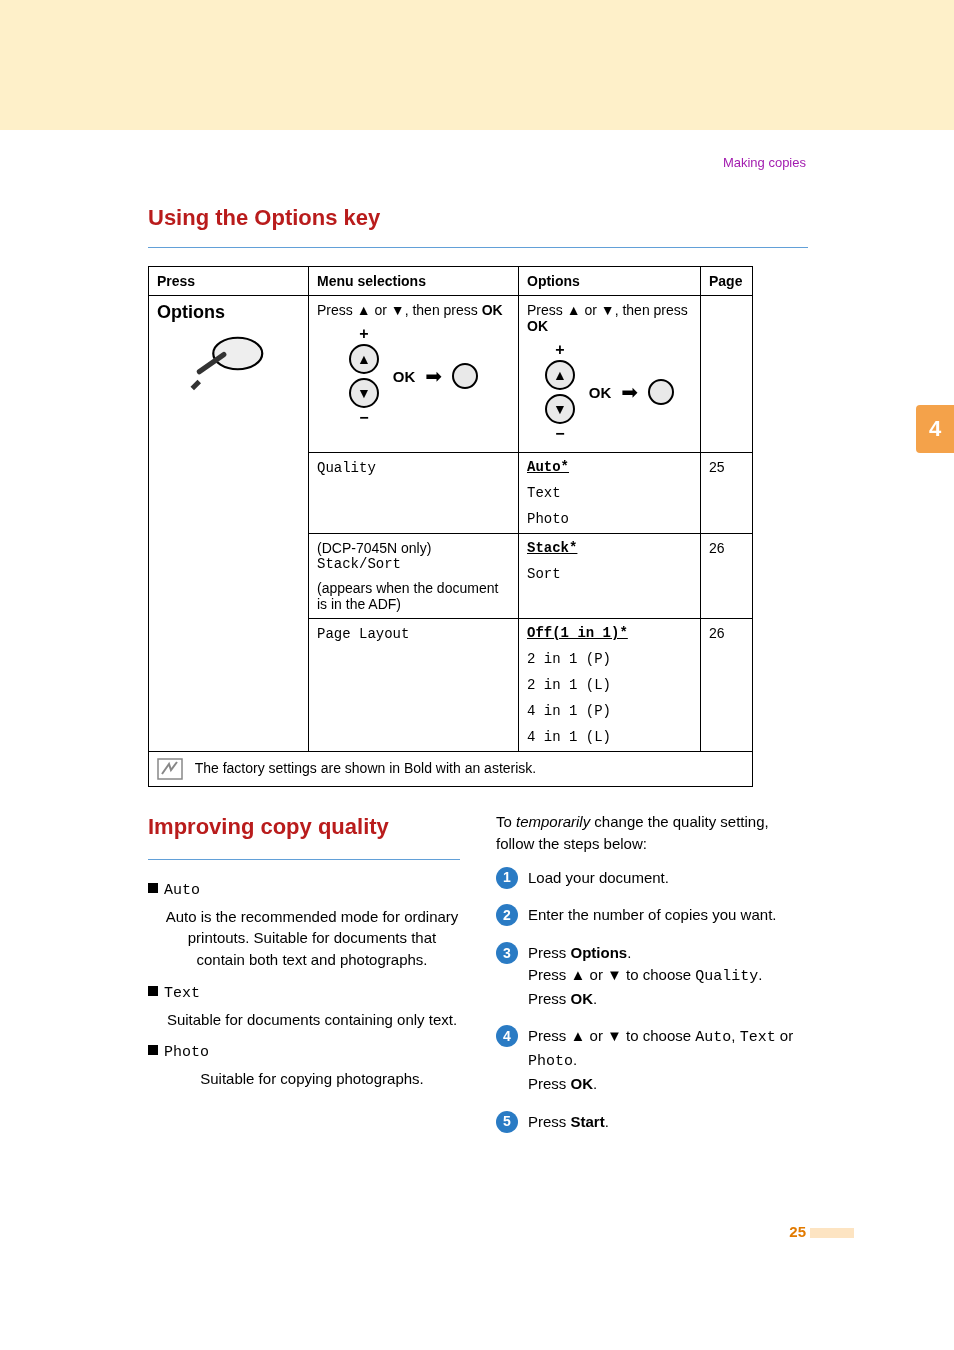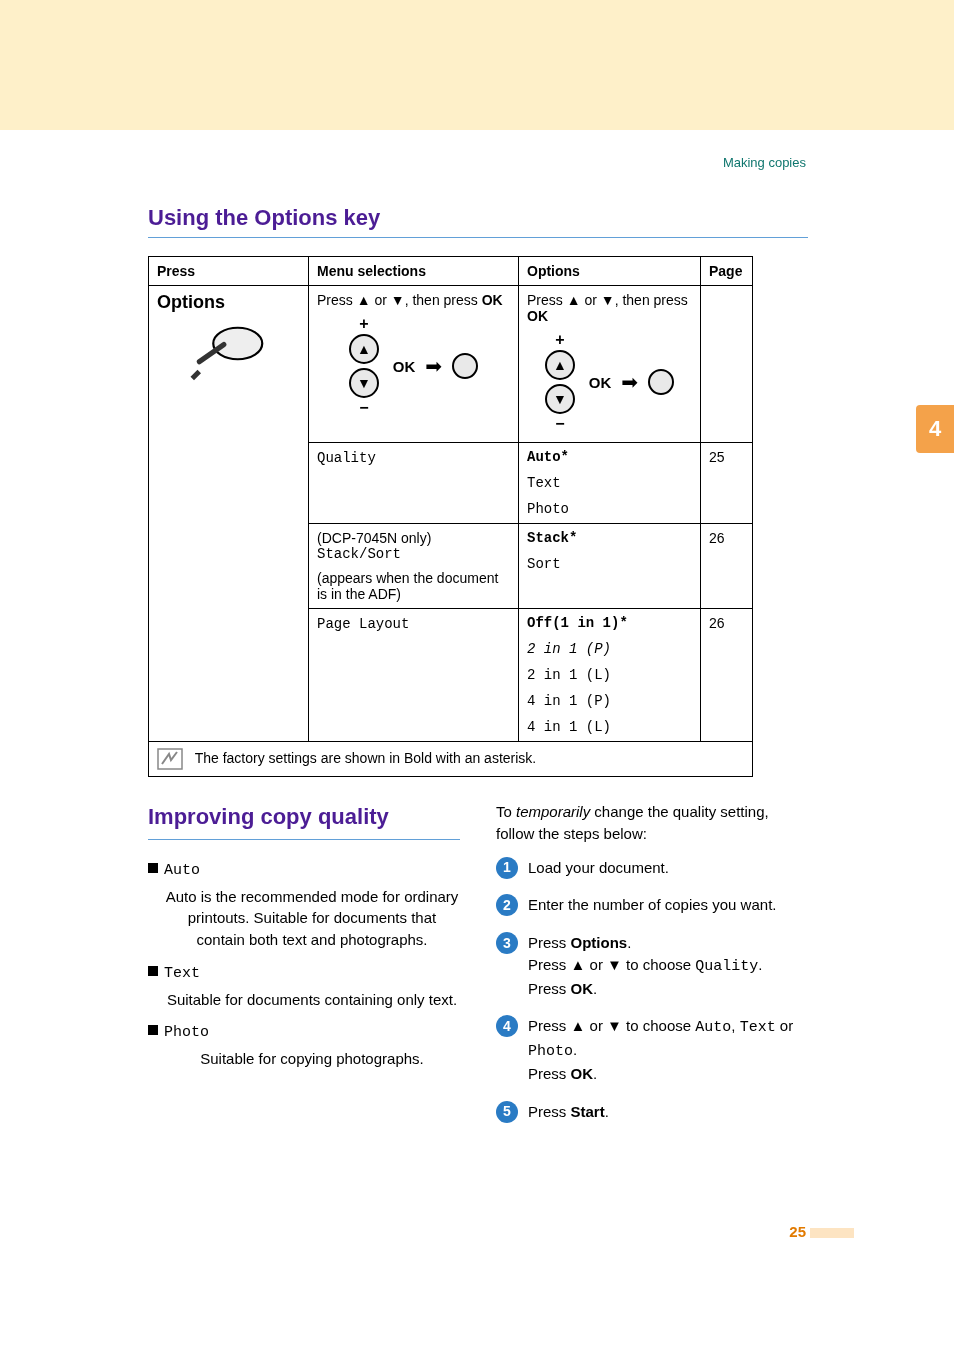--- a/index.html
+++ b/index.html
@@ -14,21 +14,21 @@
   .top-band {
     width: 100%;
     height: 130px;
     background: #fef0c9;
   }
   .header-label {
     position: absolute;
     top: 155px;
     right: 148px;
     font-size: 13px;
-    color: #0f766e;
+    color: #a21caf;
   }
   .side-tab {
     position: absolute;
     right: 0;
     top: 405px;
     width: 38px;
     height: 48px;
     background: #f4a24a;
     color: #fff;
     font-weight: bold;
@@ -40,23 +40,23 @@
   }
   .content {
     position: absolute;
     left: 148px;
     top: 205px;
     width: 660px;
   }
   h2.section {
     font-size: 22px;
     font-weight: bold;
-    color: #4c1d95;
+    color: #b91c1c;
     border-bottom: 1.5px solid #62a0d8;
-    padding-bottom: 6px;
+    padding-bottom: 16px;
     margin-bottom: 18px;
   }
   .intro {
     font-size: 15px;
     margin-bottom: 28px;
   }
   table.options {
     border-collapse: collapse;
     width: 605px;
     font-size: 14px;
@@ -67,21 +67,21 @@
     padding: 6px 8px;
     vertical-align: top;
     text-align: left;
   }
   table.options th {
     font-weight: bold;
     background: #fff;
   }
   td.page { text-align: center; width: 52px; }
   .mono { font-family: "Courier New", monospace; }
-  .bmono { font-family: "Courier New", monospace; font-weight: bold; }
+  .bmono { font-family: "Courier New", monospace; font-weight: bold; text-decoration: underline; }
   .arrow-ok-row {
     display: flex;
     align-items: center;
     justify-content: center;
     gap: 14px;
     margin: 8px 0 4px;
   }
   .nav-cluster {
     display: flex;
     flex-direction: column;
@@ -256,21 +256,21 @@
         <div class="bmono">Stack*</div>
         <div class="mono" style="margin-top:10px;">Sort</div>
       </td>
       <td class="page">26</td>
     </tr>
 
     <tr>
       <td><span class="mono">Page Layout</span></td>
       <td>
         <div class="bmono">Off(1 in 1)*</div>
-        <div class="mono" style="margin-top:10px;font-style:italic;">2 in 1 (P)</div>
+        <div class="mono" style="margin-top:10px;">2 in 1 (P)</div>
         <div class="mono" style="margin-top:10px;">2 in 1 (L)</div>
         <div class="mono" style="margin-top:10px;">4 in 1 (P)</div>
         <div class="mono" style="margin-top:10px;">4 in 1 (L)</div>
       </td>
       <td class="page">26</td>
     </tr>
 
     <tr class="note-row">
       <td colspan="4">
         <svg width="26" height="22">

